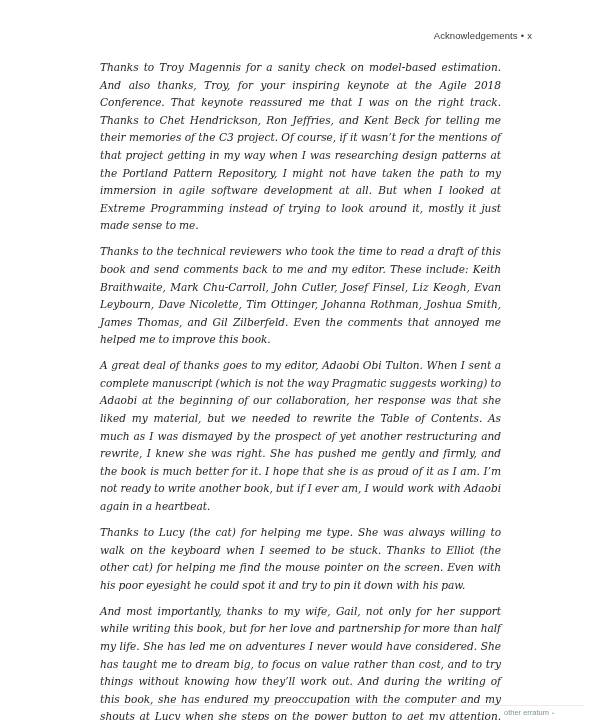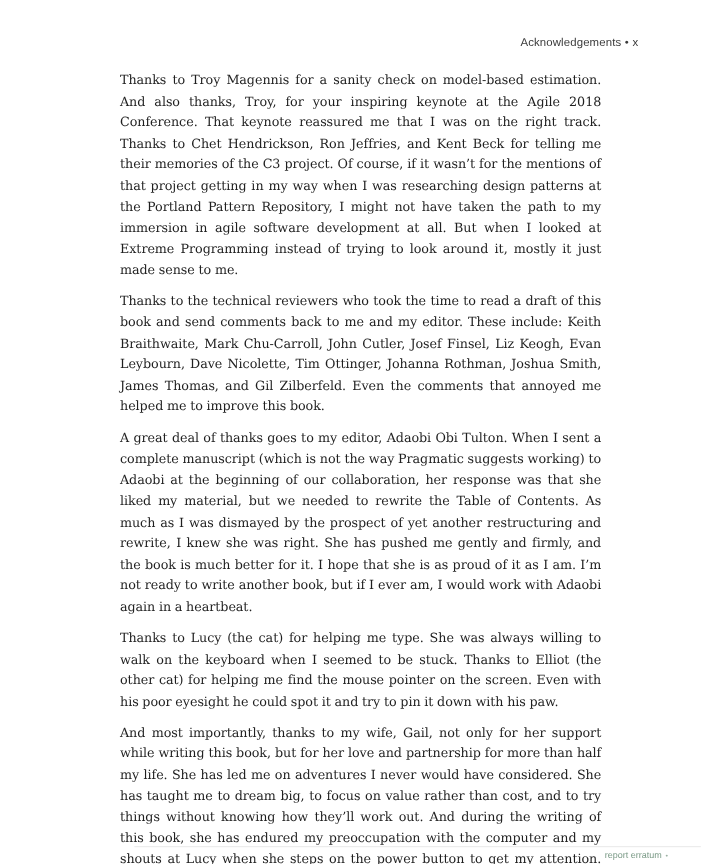--- a/index.html
+++ b/index.html
@@ -34,20 +34,21 @@
       font-size: 10.6px;
       line-height: 17.6px;
       color: #1f1f1f;
       text-align: justify;
       letter-spacing: -0.05px;
       word-spacing: -0.2px;
     }
     .content p {
       margin: 0 0 8.4px 0;
       hyphens: manual;
+      font-style: italic;
     }
     .footer-rule {
       position: absolute;
       top: 705px;
       left: 112px;
       width: 472px;
       height: 1px;
       background: #ececec;
     }
     .footer-link {
@@ -76,13 +77,13 @@
 <div class="content">
   <p>Thanks to Troy Magennis for a sanity check on model-based estimation. And also thanks, Troy, for your inspiring keynote at the Agile 2018 Conference. That keynote reassured me that I was on the right track. Thanks to Chet Hendrickson, Ron Jeffries, and Kent Beck for telling me their memories of the C3 project. Of course, if it wasn’t for the mentions of that project getting in my way when I was researching design patterns at the Portland Pattern Repository, I might not have taken the path to my immersion in agile software development at all. But when I looked at Extreme Programming instead of trying to look around it, mostly it just made sense to me.</p>
   <p>Thanks to the technical reviewers who took the time to read a draft of this book and send comments back to me and my editor. These include: Keith Braithwaite, Mark Chu-Carroll, John Cutler, Josef Finsel, Liz Keogh, Evan Leybourn, Dave Nicolette, Tim Ottinger, Johanna Rothman, Joshua Smith, James Thomas, and Gil Zilberfeld. Even the comments that annoyed me helped me to improve this book.</p>
   <p>A great deal of thanks goes to my editor, Adaobi Obi Tulton. When I sent a complete manuscript (which is not the way Pragmatic suggests working) to Adaobi at the beginning of our collaboration, her response was that she liked my material, but we needed to rewrite the Table of Contents. As much as I was dismayed by the prospect of yet another restructuring and rewrite, I knew she was right. She has pushed me gently and firmly, and the book is much better for it. I hope that she is as proud of it as I am. I’m not ready to write another book, but if I ever am, I would work with Adaobi again in a heartbeat.</p>
   <p>Thanks to Lucy (the cat) for helping me type. She was always willing to walk on the keyboard when I seemed to be stuck. Thanks to Elliot (the other cat) for helping me find the mouse pointer on the screen. Even with his poor eye­sight he could spot it and try to pin it down with his paw.</p>
   <p>And most importantly, thanks to my wife, Gail, not only for her support while writing this book, but for her love and partnership for more than half my life. She has led me on adventures I never would have considered. She has taught me to dream big, to focus on value rather than cost, and to try things without knowing how they’ll work out. And during the writing of this book, she has endured my preoccupation with the computer and my shouts at Lucy when she steps on the power button to get my attention. Thank you, Love.</p>
 
 </div>
 
 <div class="footer-rule"></div>
-<a class="footer-link"><span>report erratum</span><span class="bullet">•</span></a>
+<a class="footer-link"><span>other erratum</span><span class="bullet">•</span></a>
 
 </body></html>

